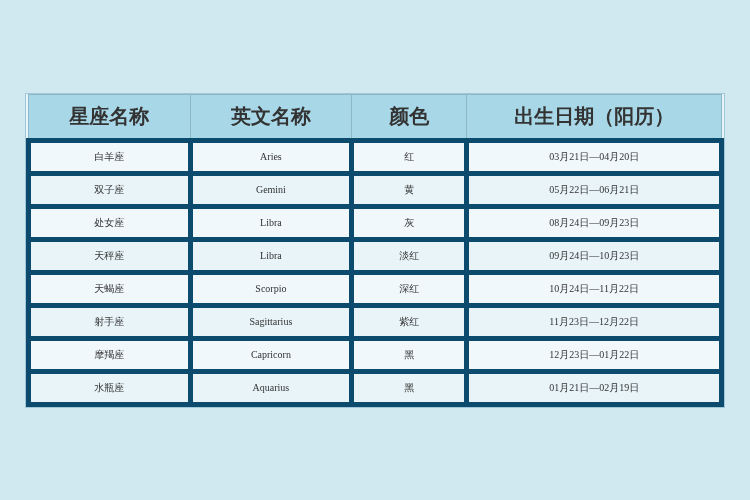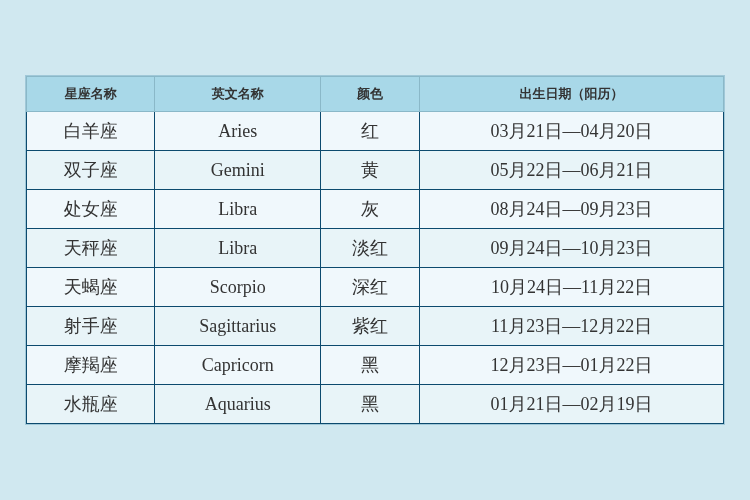--- a/index.html
+++ b/index.html
@@ -29,34 +29,34 @@
       width: 100%;
       border-collapse: collapse;
     }
 
     thead tr {
       background-color: #a8d8e8;
     }
 
     th {
       border: 1px solid #8ab8c8;
-      padding: 8px 12px;
+      padding: 8px 29px;
       text-align: center;
       font-weight: bold;
       color: #333;
-      font-size: 13px;
+      font-size: 20px;
     }
 
     td {
-      border: 1px solid #0c4a6e;
+      border: 5px solid #0c4a6e;
       padding: 7px 12px;
       text-align: center;
       color: #333;
       background-color: #f0f8fc;
-      font-size: 18px;
+      font-size: 10px;
     }
 
     tr:nth-child(even) td {
       background-color: #e8f4f8;
     }
   </style>
 </head>
 <body>
 
 <div class="table-container">

